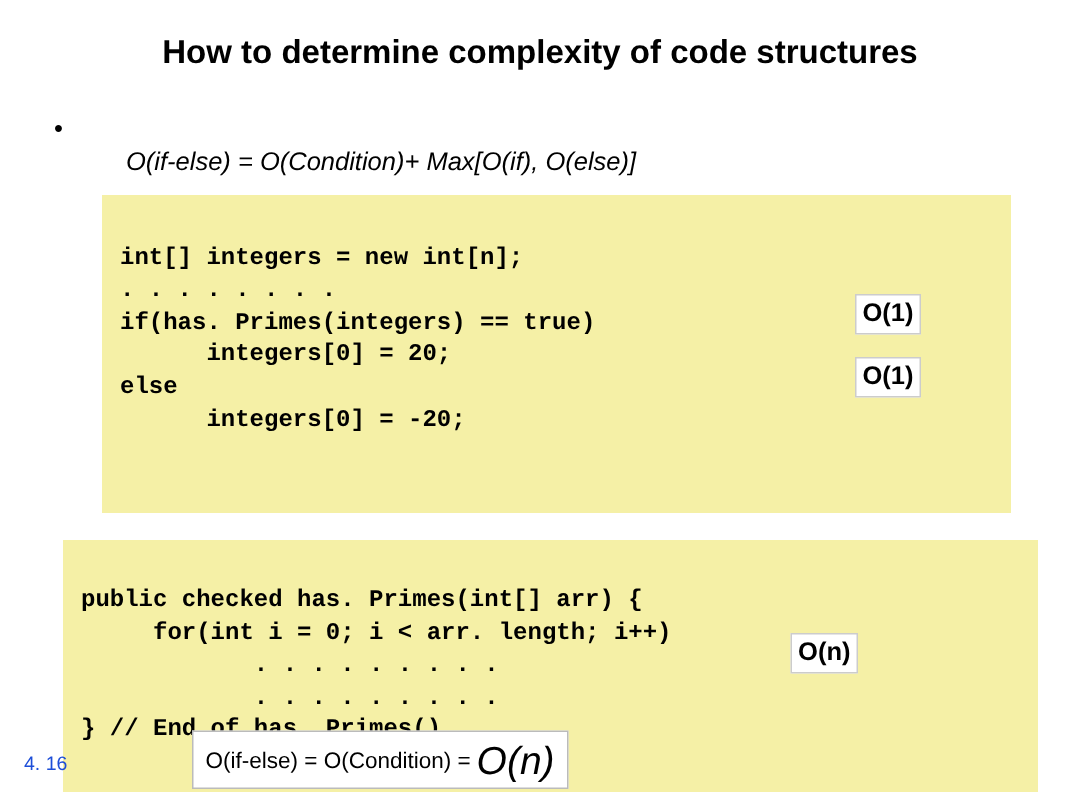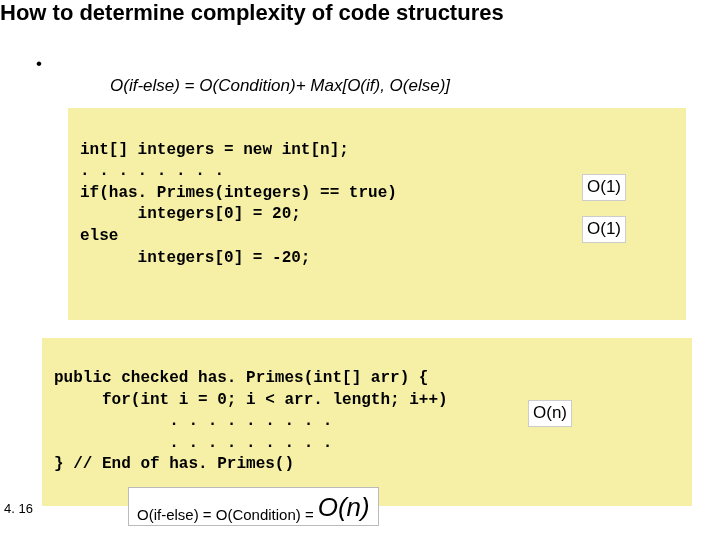--- a/index.html
+++ b/index.html
@@ -6,91 +6,93 @@
     margin: 0;
     padding: 0;
     width: 720px;
     height: 540px;
     background: #fff;
     font-family: Arial, Helvetica, sans-serif;
     position: relative;
     overflow: hidden;
   }
   .title {
+    text-align: center;
     font-weight: bold;
     font-size: 22px;
     color: #000;
+    padding-top: 22px;
   }
   .bullet-row {
     display: flex;
     align-items: flex-start;
     padding-left: 36px;
     padding-top: 28px;
     font-size: 17px;
   }
   .bullet-dot {
     width: 20px;
     flex-shrink: 0;
   }
   .formula {
     font-style: italic;
-    padding-left: 110px;
+    padding-left: 84px;
     font-size: 17px;
     padding-top: 2px;
   }
   .codebox {
     background: #f5f0a6;
-    margin: 12px 34px 0 68px;
+    margin: 12px 46px 0 68px;
     padding: 10px 12px 8px 12px;
     font-family: "Courier New", monospace;
     font-weight: bold;
     font-size: 16px;
     line-height: 1.35;
     white-space: pre;
     position: relative;
     color: #000;
   }
   .annot {
     position: absolute;
     font-family: Arial, Helvetica, sans-serif;
-    font-weight: normal;
+    font-weight: bold;
     font-size: 17px;
     background: #fff;
     border: 1px solid #ccc;
     padding: 1px 4px;
     text-align: right;
   }
   .codebox2 {
     background: #f5f0a6;
     margin: 18px 28px 0 42px;
     padding: 8px 12px 8px 12px;
     font-family: "Courier New", monospace;
     font-weight: bold;
     font-size: 16px;
     line-height: 1.35;
     white-space: pre;
     position: relative;
     color: #000;
   }
   .footer {
     position: absolute;
-    left: 4px;
+    left: 16px;
     bottom: 24px;
     font-size: 13px;
-    color: #000000;
+    color: #1d4ed8;
   }
   .concl-wrap {
     position: absolute;
     left: 128px;
     bottom: 14px;
     background: #fff;
     border: 1px solid #bbb;
     padding: 4px 8px 2px 8px;
     display: flex;
-    align-items: flex-end;
+    align-items: center;
   }
   .concl-small {
     font-size: 15px;
   }
   .concl-big {
     font-size: 26px;
     font-style: italic;
     font-weight: normal;
     padding-left: 4px;
   }

